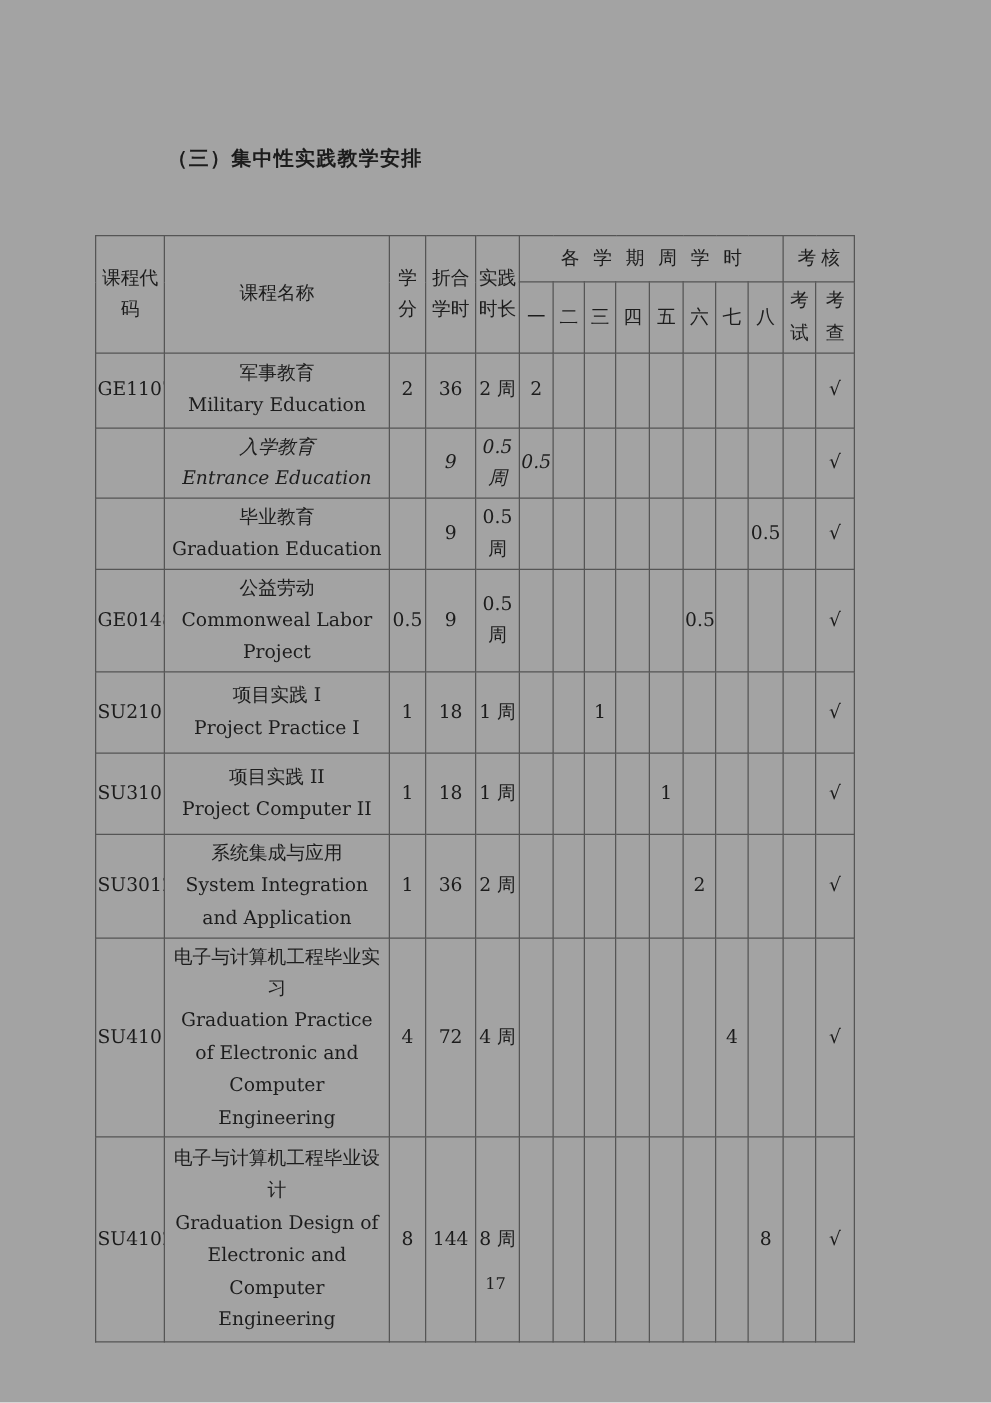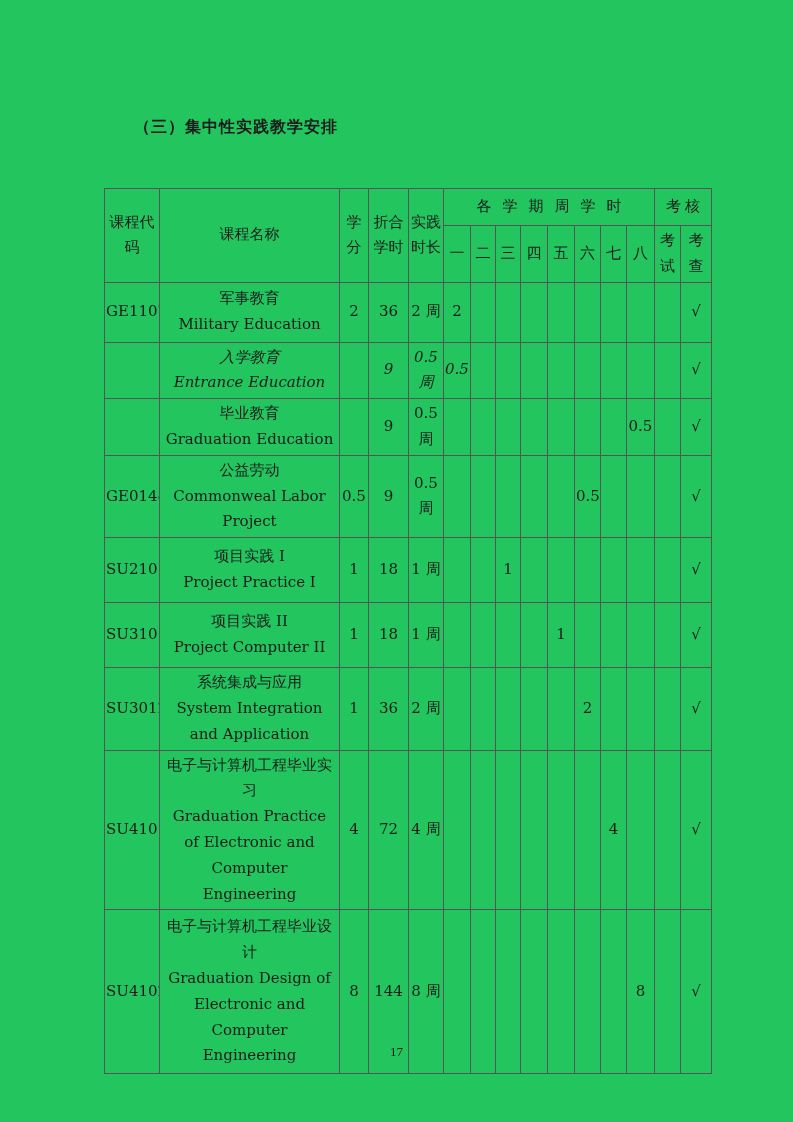--- a/index.html
+++ b/index.html
@@ -1,30 +1,30 @@
 <!DOCTYPE html>
 <html><head>
 <meta charset="utf-8">
 <style>
   html,body { margin:0; padding:0; background:#ffffff; }
   .page {
-    position:relative; width:793px; height:1122px; background:#22c55e;
+    position:relative; width:793px; height:1122px; background:#a3a3a3;
     font-family:"DejaVu Serif","Liberation Serif",serif; color:#1c1c1c;
     overflow:hidden;
   }
   .heading {
     position:absolute; left:134px; top:117px;
     font-size:16px; font-weight:bold; letter-spacing:1px;
   }
   .caption {
     position:absolute; left:88px; top:157px; width:607px;
     text-align:center; font-size:16px; font-weight:bold; letter-spacing:1px;
   }
   table.course-table {
-    position:absolute; left:104px; top:188px; width:607px;
+    position:absolute; left:76px; top:188px; width:607px;
     border-collapse:collapse; table-layout:fixed;
   }
   .course-table th, .course-table td {
     border:1px solid #555555; text-align:center; vertical-align:middle;
     font-size:15px; font-weight:normal; padding:2px 1px; line-height:1.72;
     overflow:hidden;
   }
   .course-table thead tr:nth-child(1) { height:37px; }
   .course-table thead tr:nth-child(2) { height:40px; }
   .h-sem-group { letter-spacing:11px; text-indent:11px; }
@@ -34,22 +34,22 @@
   tbody tr:nth-child(2) { height:55px;font-style:italic; }
   tbody tr:nth-child(3) { height:55px;margin-left:8px; }
   tbody tr:nth-child(4) { height:72px; }
   tbody tr:nth-child(5) { height:65px; }
   tbody tr:nth-child(6) { height:65px; }
   tbody tr:nth-child(7) { height:80px; }
   tbody tr:nth-child(8) { height:148px; }
   tbody tr:nth-child(9) { height:164px; }
   .c-dur { padding:2px 0; }
   .page-number {
-    position:absolute; left:0; top:1044px; width:793px;
-    text-align:center; font-size:13px;font-family:Liberation Serif, serif;
+    position:absolute; left:0; top:1020px; width:793px;
+    text-align:center; font-size:13px;
   }
 </style>
 </head>
 <body>
 
 <div class="page">
 
   <div class="heading">（三）集中性实践教学安排</div>
 
 

